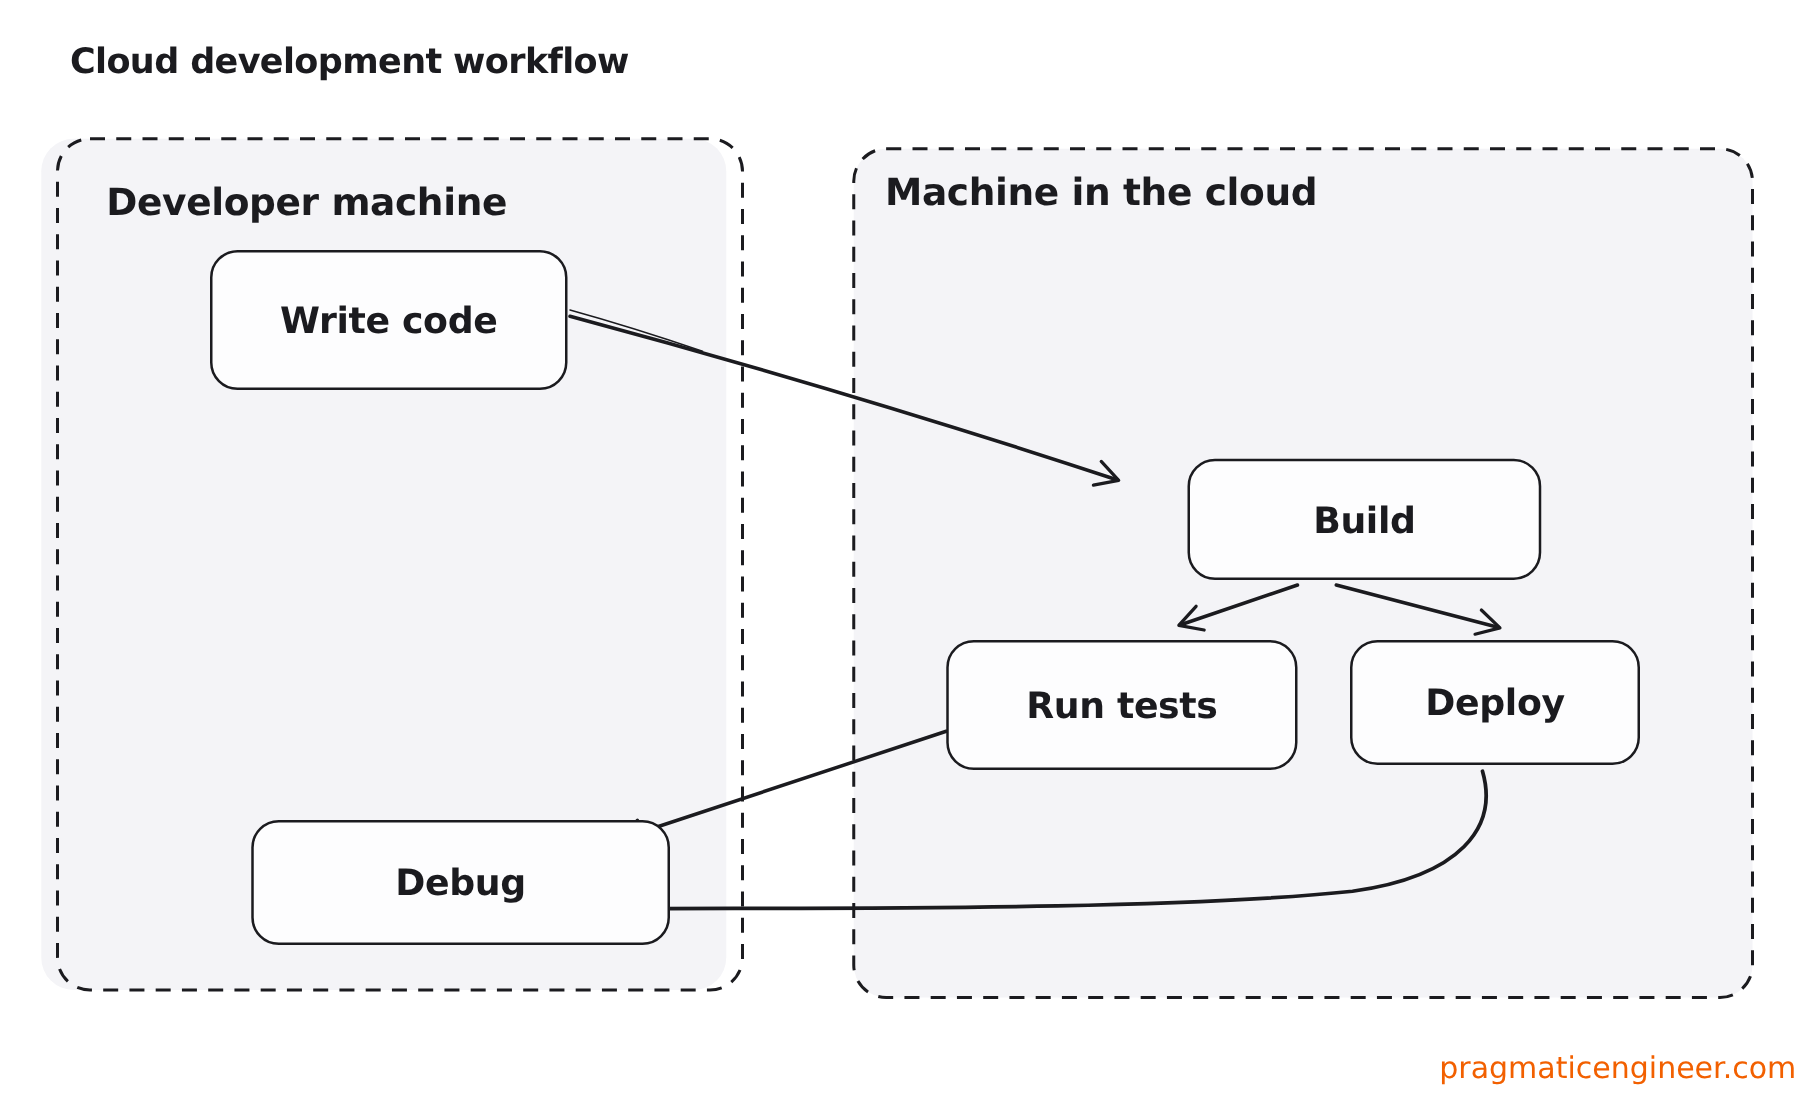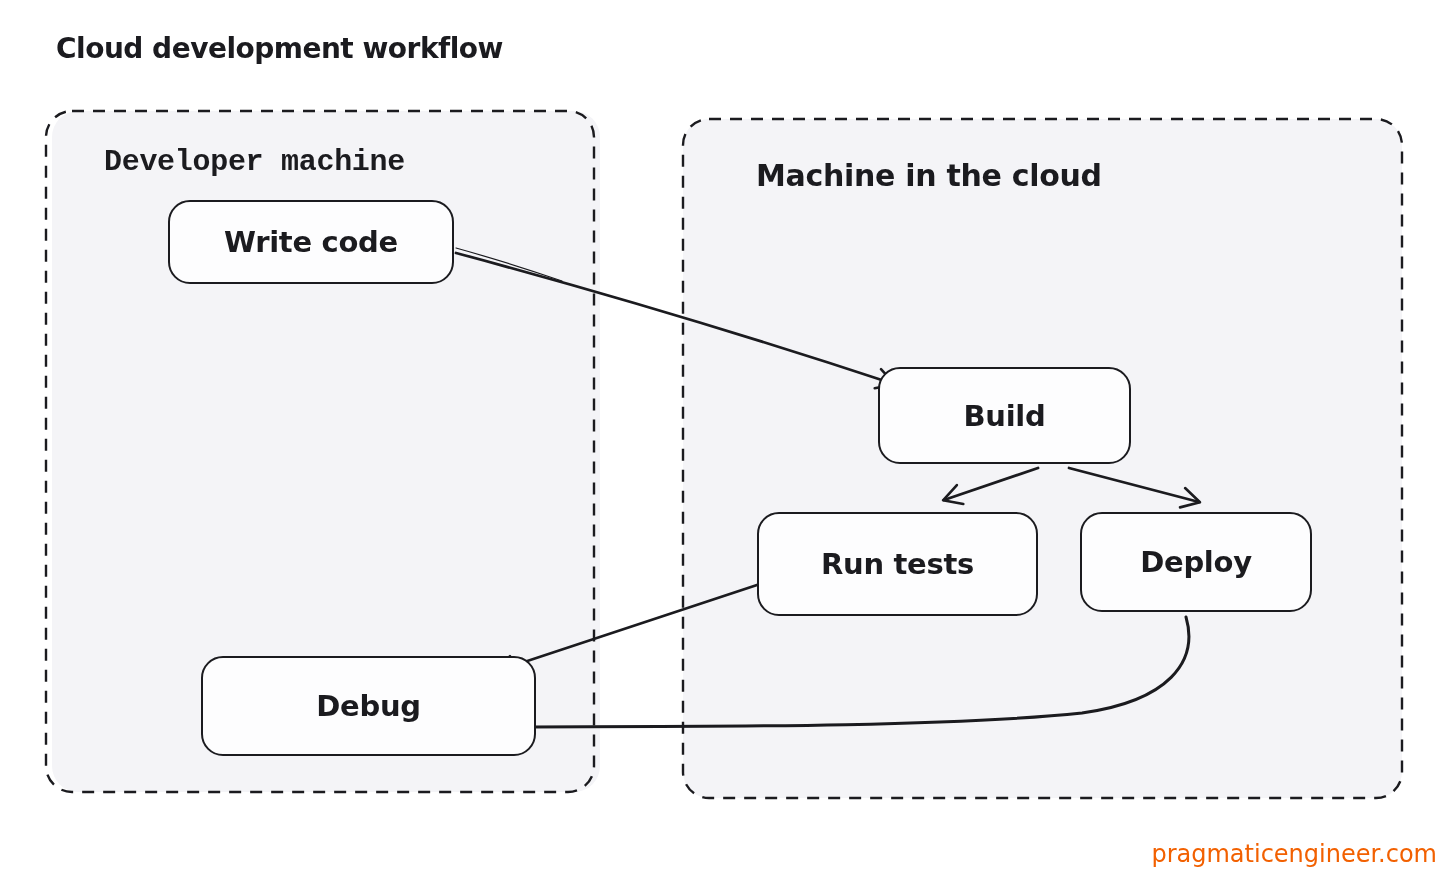--- a/index.html
+++ b/index.html
@@ -18,42 +18,42 @@
     color:var(--ink);
   }
   .page-title{
     position:absolute;left:56px;top:32px;
     font-size:28px;font-weight:bold;letter-spacing:-0.5px;
   }
   .container-box{
     position:absolute;border-radius:26px;
     background:var(--container-fill);
   }
-  .container-box.dev{left:52px;top:111px;width:548px;height:681px;font-family:Liberation Mono, monospace;}
+  .container-box.dev{left:33px;top:111px;width:548px;height:681px;}
   .container-box.cloud{left:683px;top:119px;width:719px;height:679px;}
   .container-label{
     position:absolute;font-size:30px;font-weight:600;letter-spacing:-0.3px;
     color:var(--ink);white-space:nowrap;
   }
   .container-label.dev{left:52px;top:34px;}
-  .container-label.cloud{left:25px;top:39px;margin-left:48px;}
+  .container-label.cloud{left:25px;top:18px;}
   svg.overlay{
     position:absolute;left:0;top:0;width:1456px;height:888px;
     pointer-events:none;
   }
   .node{
     position:absolute;display:flex;align-items:center;justify-content:center;
     background:var(--node-fill);
     border:2.6px solid var(--ink);
     border-radius:22px;
     font-size:29px;font-weight:600;letter-spacing:-0.3px;
     white-space:nowrap;
   }
-  .node.write-code{left:168px;top:200px;width:286px;height:84px;align-items:center;}
-  .node.build{left:878px;top:367px;width:253px;height:97px;}
+  .node.write-code{left:168px;top:200px;width:286px;height:112px;align-items:center;}
+  .node.build{left:950px;top:367px;width:283px;height:97px;}
   .node.run-tests{left:757px;top:512px;width:281px;height:104px;}
   .node.deploy{left:1080px;top:512px;width:232px;height:100px;}
   .node.debug{left:201px;top:656px;width:335px;height:100px;}
   .footer-link{
     position:absolute;right:19px;top:840px;
     font-size:24px;color:var(--accent);
     text-decoration:none;
   }
 </style>
 </head>

